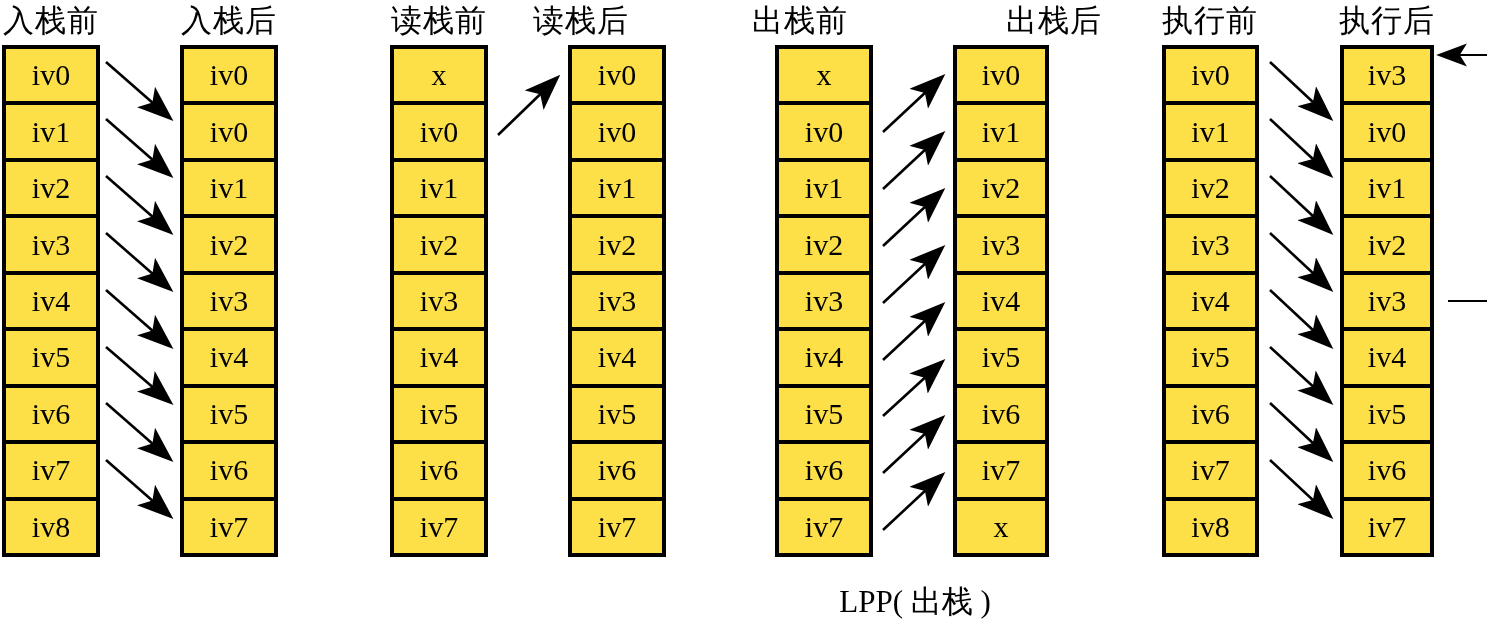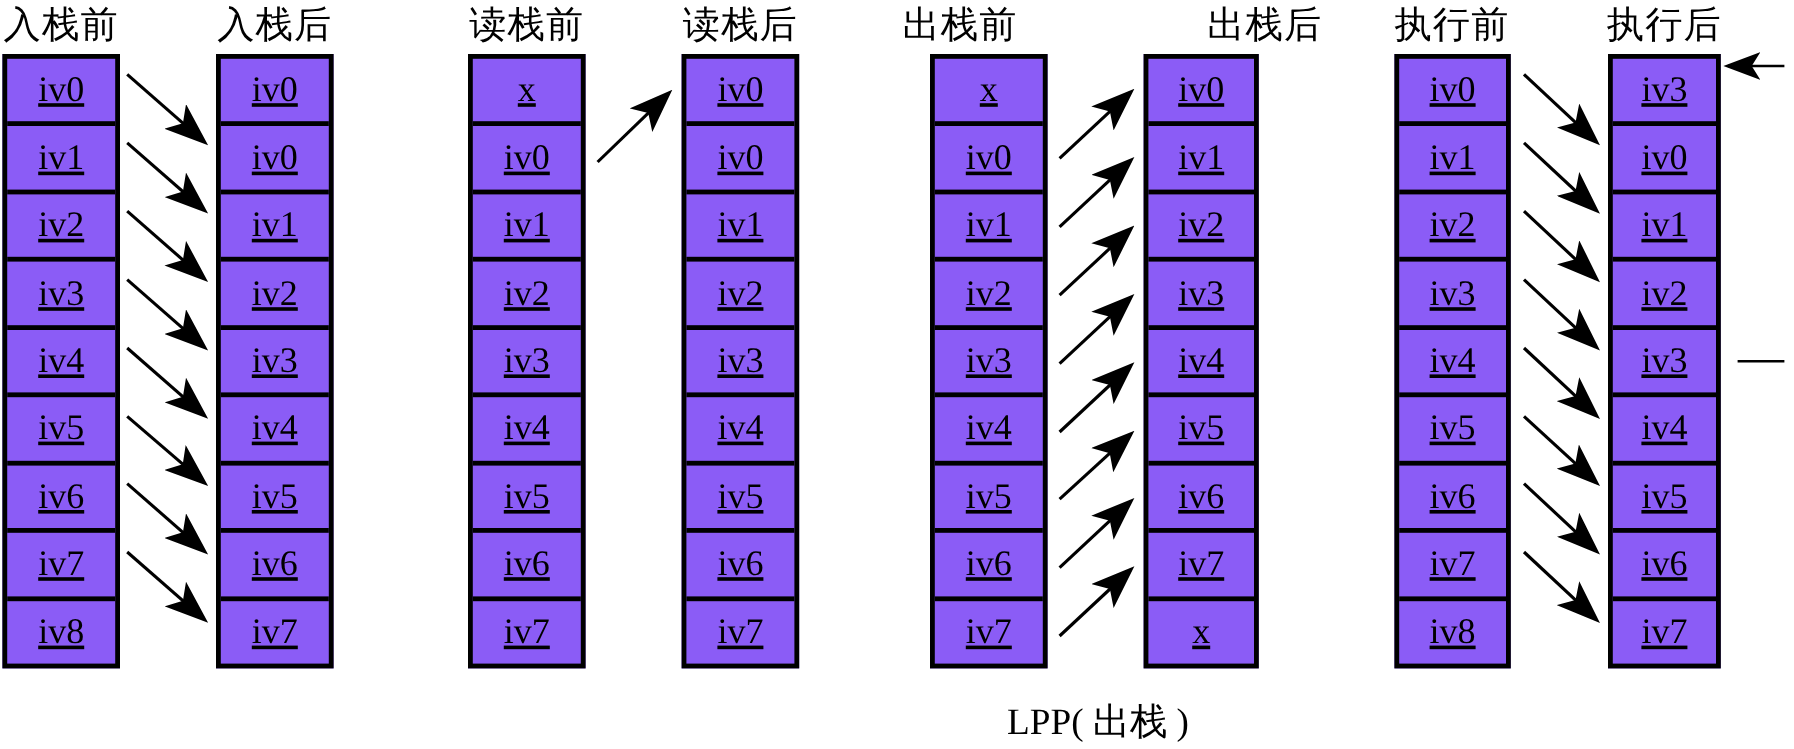--- a/index.html
+++ b/index.html
@@ -15,22 +15,22 @@
   .ar{stroke:#000;stroke-width:2.6;}
   .bracket{fill:none;stroke:#000;stroke-width:2.2;}
   .hdr{
     position:absolute;top:2px;z-index:2;
     transform:translateX(-50%);
     font-size:31px;line-height:38px;
     white-space:nowrap;letter-spacing:1px;
   }
   .col{
     position:absolute;top:45px;height:512px;z-index:2;
-    box-sizing:border-box;border:4px solid #000;background:#8b5cf6;
-    display:flex;flex-direction:column;text-decoration:underline;
+    box-sizing:border-box;border:4px solid #000;background:#fde047;
+    display:flex;flex-direction:column;
   }
   .cell{
     flex:1;box-sizing:border-box;
     border-bottom:4px solid #000;
     display:flex;align-items:center;justify-content:center;
     font-size:30px;
   }
   .cell:last-child{border-bottom:none;}
   .caption{
     position:absolute;top:584px;z-index:2;
@@ -110,21 +110,21 @@
     <div class="cell">iv1</div>
     <div class="cell">iv2</div>
     <div class="cell">iv3</div>
     <div class="cell">iv4</div>
     <div class="cell">iv5</div>
     <div class="cell">iv6</div>
     <div class="cell">iv7</div>
   </div>
 
   <div class="hdr" style="left:439px">读栈前</div>
-  <div class="hdr" style="left:617px">读栈后</div>
+  <div class="hdr" style="left:581px">读栈后</div>
 
   <div class="col" style="left:390px;width:98px">
     <div class="cell">x</div>
     <div class="cell">iv0</div>
     <div class="cell">iv1</div>
     <div class="cell">iv2</div>
     <div class="cell">iv3</div>
     <div class="cell">iv4</div>
     <div class="cell">iv5</div>
     <div class="cell">iv6</div>

